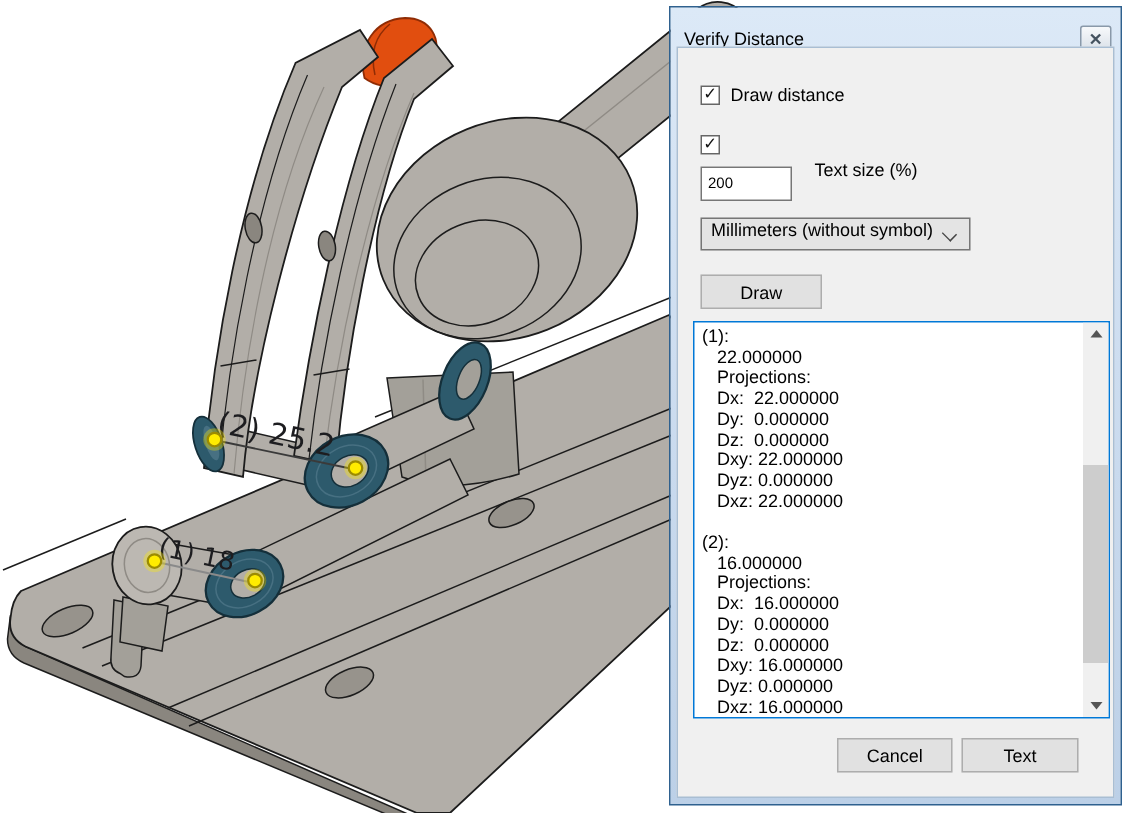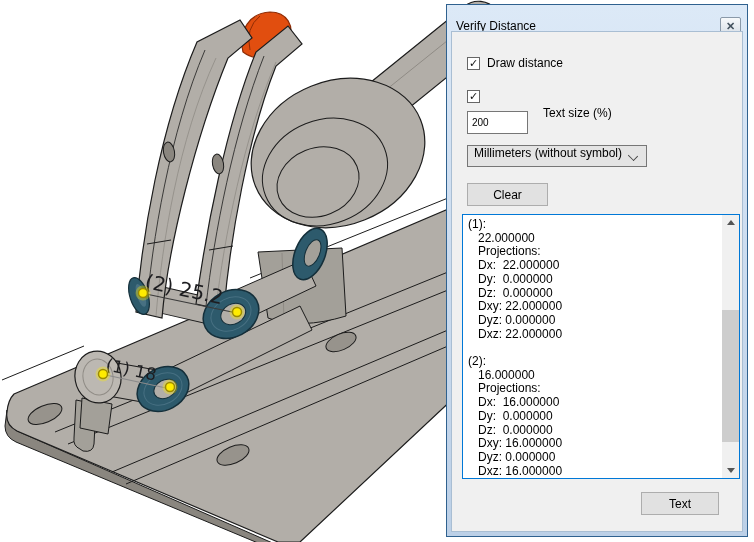--- a/index.html
+++ b/index.html
@@ -223,30 +223,31 @@
     </div>
 
     <input class="txt-input" type="text" value="200" style="">
     <span class="input-label">Text size (%)</span>
 
     <div class="combo">
       <span>Millimeters (without symbol)</span>
       <span class="chev"></span>
     </div>
 
-    <div class="btn clear-btn">Clear</div>
+    <div class="btn clear-btn">Draw</div>
 
     <div class="results">
       <div class="results-text"><div>(1):</div><div>   22.000000</div><div>   Projections:</div><div>   Dx:  22.000000</div><div>   Dy:  0.000000</div><div>   Dz:  0.000000</div><div>   Dxy: 22.000000</div><div>   Dyz: 0.000000</div><div>   Dxz: 22.000000</div><div>&nbsp;</div><div>(2):</div><div>   16.000000</div><div>   Projections:</div><div>   Dx:  16.000000</div><div>   Dy:  0.000000</div><div>   Dz:  0.000000</div><div>   Dxy: 16.000000</div><div>   Dyz: 0.000000</div><div>   Dxz: 16.000000</div></div>
       <div class="sbar">
         <div class="sb-btn sb-up">
           <span class="tri-up"></span>
         </div>
         <div class="sb-thumb"></div>
         <div class="sb-btn sb-down">
           <span class="tri-dn"></span>
         </div>
       </div>
     </div>
 
+    <div class="btn cancel-btn">Cancel</div>
     <div class="btn help-btn">Text</div>
   </div>
 </div>
 
 </body></html>

